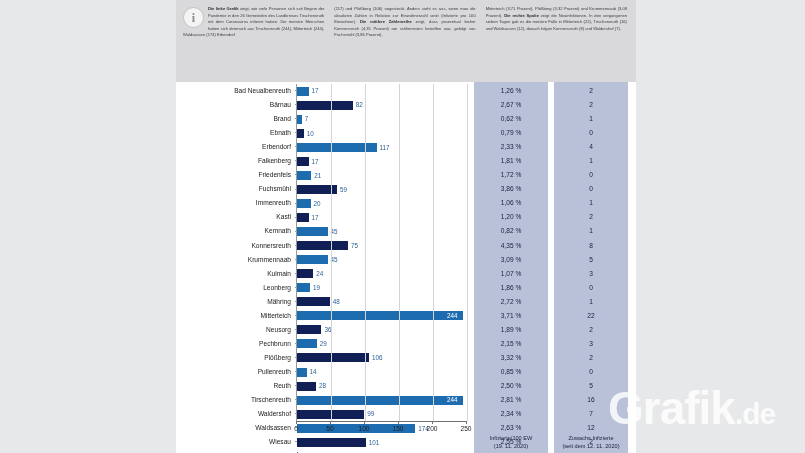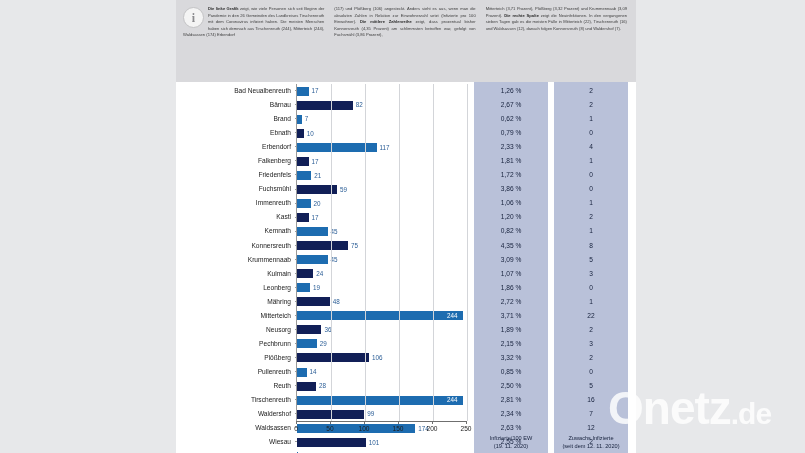--- a/index.html
+++ b/index.html
@@ -471,15 +471,15 @@
           </div>
         <div class="dc-foot">
           <div>Zuwachs Infizierte</div>
           <div>(seit dem 12. 11. 2020)</div>
         </div>
       </div>
 
     </div>
   </div>
 
-  <div id="watermark"><span>Onetz</span><span class="suffix">.de</span></div>
+  <div id="watermark"><span>Grafik</span><span class="suffix">.de</span></div>
 
 </div>
 
 </body></html>

